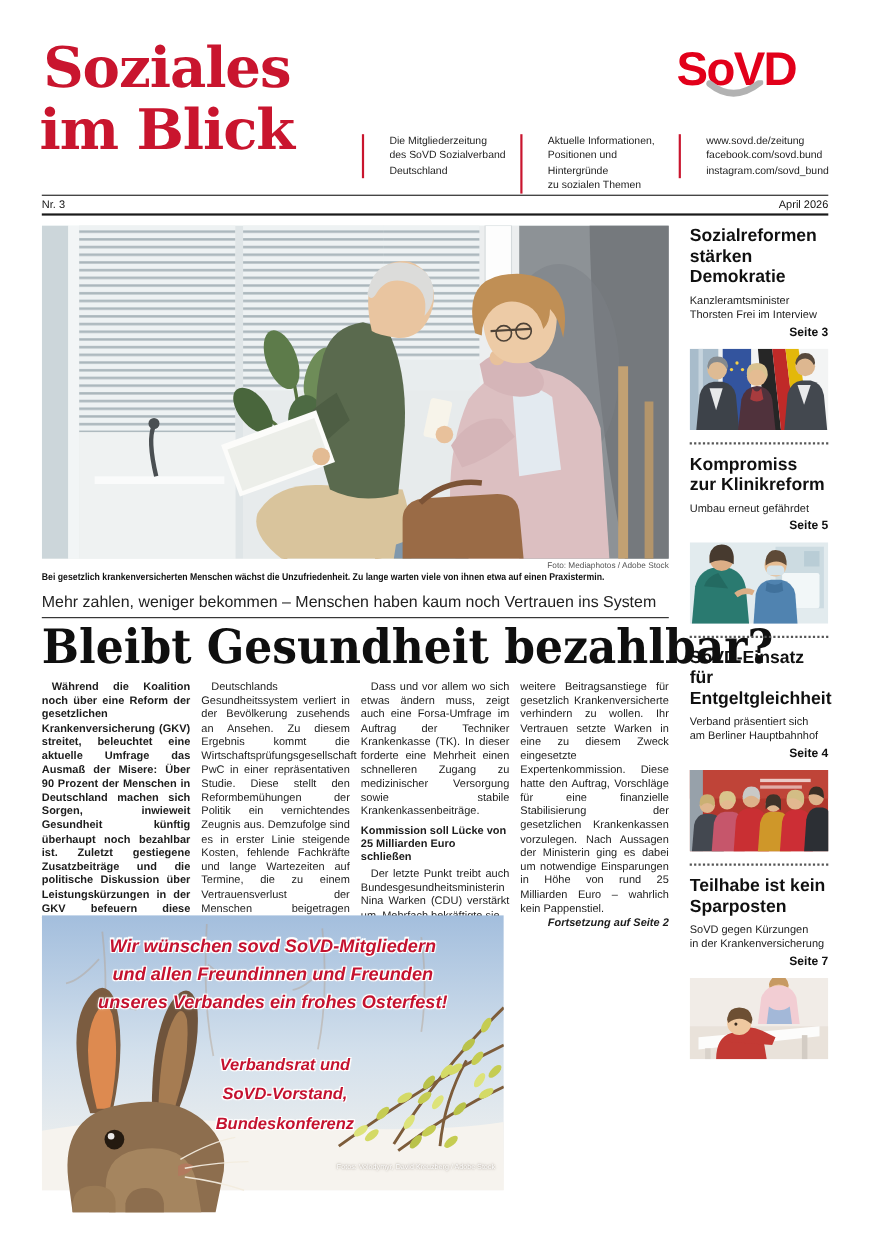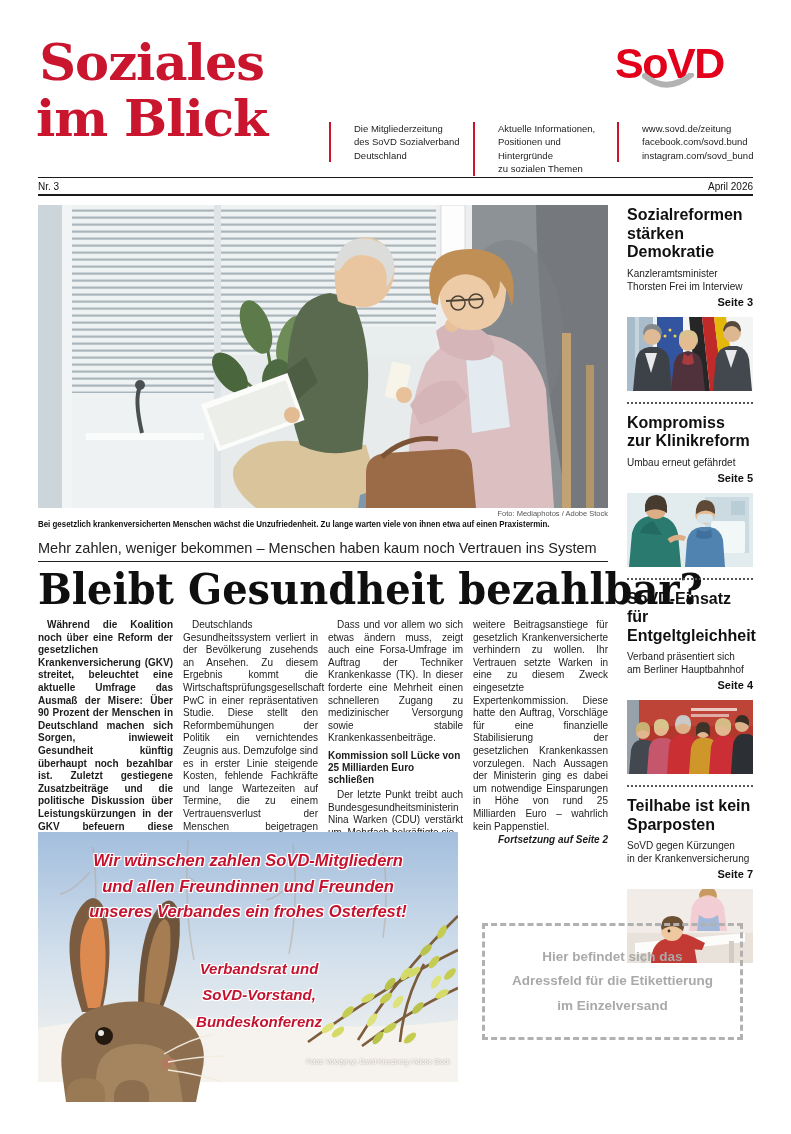--- a/index.html
+++ b/index.html
@@ -365,31 +365,26 @@
         <path d="M28 262 q2 -16 20 -16 q17 0 19 14 l0 10 l-39 0 z" fill="#9a7a55"></path>
         <path d="M76 262 q3 -14 18 -14 q15 0 17 14 l0 8 l-35 0 z" fill="#8d6e4e"></path>
         <g stroke="#f3ecdf" stroke-width="1.3" fill="none" opacity="0.95">
           <path d="M130 230 q32 -6 58 -6"></path>
           <path d="M130 238 q30 4 54 12"></path>
           <path d="M126 222 q28 -16 50 -20"></path>
         </g>
       </g>
     </svg>
     <div class="easter-greeting">
-      <div>Wir wünschen zahlen SoVD-Mitgliedern</div>
+      <div>Wir wünschen sovd SoVD-Mitgliedern</div>
       <div>und allen Freundinnen und Freunden</div>
       <div>unseres Verbandes ein frohes Osterfest!</div>
     </div>
     <div class="easter-signature">
       <div>Verbandsrat und</div>
       <div>SoVD-Vorstand,</div>
       <div>Bundeskonferenz</div>
     </div>
     <div class="easter-credit">Fotos: Volodymyr, David Kreuzberg / Adobe Stock</div>
   </section>
 
-  <div class="address-box">
-    <div class="preline">Hier befindet sich das
-Adressfeld für die Etikettierung
-im Einzelversand</div>
-  </div>
 
 </div>
 
 </body></html>

